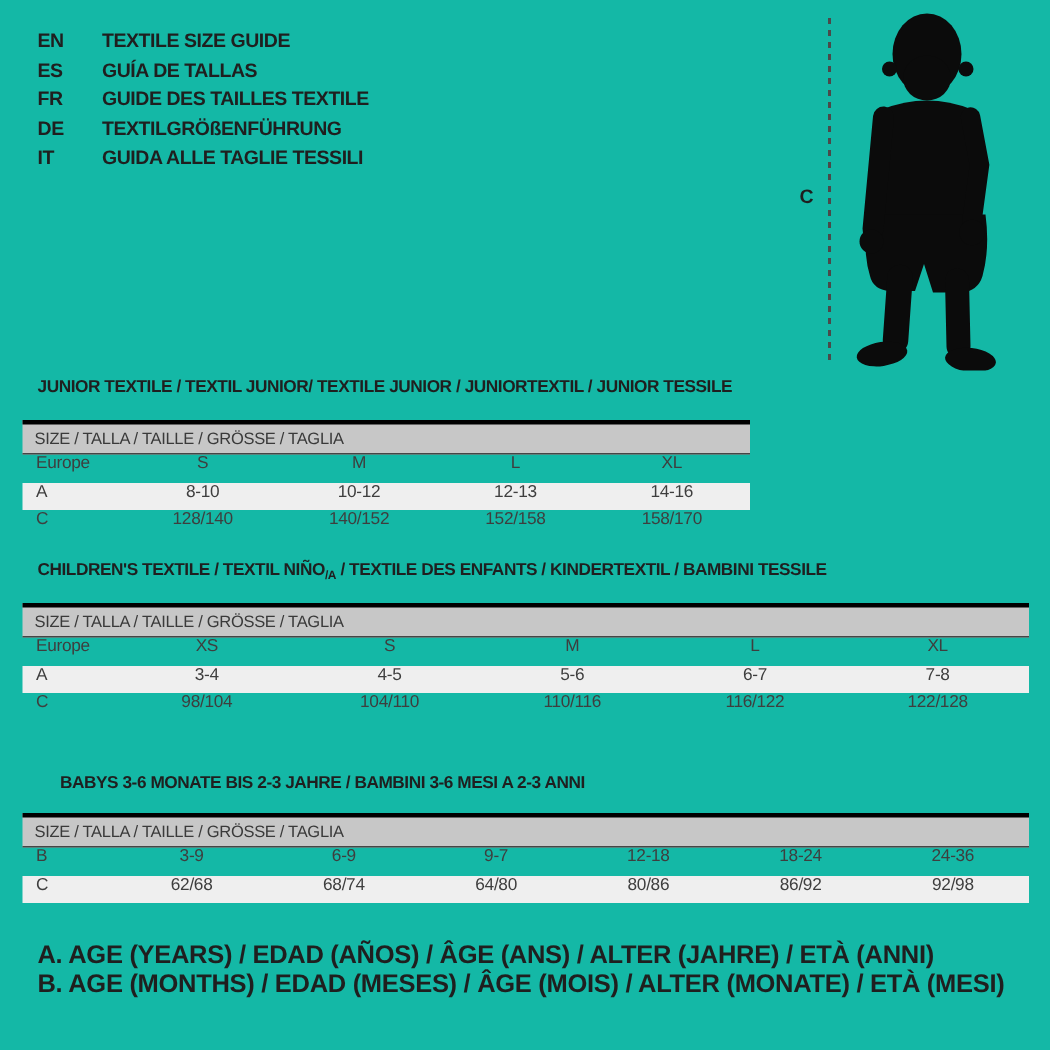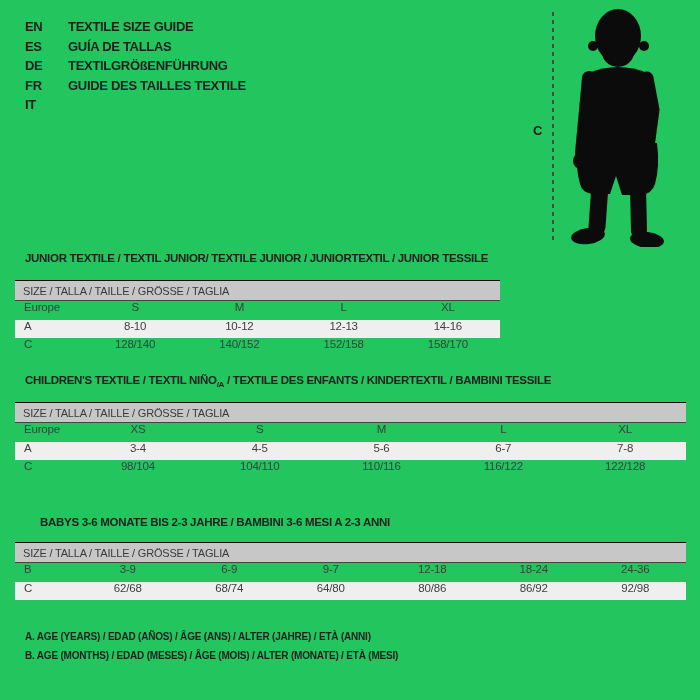--- a/index.html
+++ b/index.html
@@ -1,19 +1,19 @@
 <!DOCTYPE html>
 <html><head>
 <meta charset="utf-8">
 <style>
   html, body { margin: 0; padding: 0; background: #ffffff; }
   .canvas {
     position: relative;
     width: 700px; height: 700px;
-    background: #22c55e;
+    background: #14b8a6;
     font-family: "Liberation Sans", sans-serif;
     color: #2e2e2e;
     overflow: hidden;
   }
   
   .lang-list { position: absolute; left: 25px; top: 17px; }
   .lang-row {
     display: flex; height: 19.5px; align-items: center;
     font-weight: bold; font-size: 13px; letter-spacing: -0.3px; color: #1f1f1f;
   }
@@ -37,35 +37,35 @@
   .sub-small { font-size: 8px; vertical-align: sub; }
   
   .size-table {
     position: absolute; left: 15px;
     font-size: 11.5px; letter-spacing: -0.2px; color: #3e3e3e;
   }
   .t1 { width: 485px; }
   .t-wide { width: 671px; }
   .bar {
     height: 19px; background: #c7c7c7;
-    border-top: 1px solid #000000; border-bottom: 1px solid #454545;
+    border-top: 3px solid #000000; border-bottom: 1px solid #454545;
     display: flex; align-items: center; padding-left: 8px;
     color: #3a3a3a; font-size: 11px;
   }
   .trow { display: flex; height: 18.5px; align-items: flex-start; }
   .trow.striped { background: #efefef; }
   .tlabel { padding-left: 9px; box-sizing: border-box; }
   .t1 .tlabel { width: 68px; }
   .t-wide .tlabel { width: 62px; }
   .tcell { flex: 1; text-align: center; }
   
   .notes { position: absolute; left: 25px; top: 627px; }
   .note-line {
     height: 19px; display: flex; align-items: center;
-    font-weight: bold; font-size: 10px; letter-spacing: -0.2px; color: #1f1f1f;
+    font-weight: bold; font-size: 17px; letter-spacing: -0.2px; color: #1f1f1f;
     white-space: nowrap;
   }
   
   #title-1 { top: 252px; }
   #table-1 { top: 280px; }
   #title-2 { top: 374px; }
   #table-2 { top: 402px; }
   #title-3a { top: 497px; }
   #title-3b { top: 516px; margin-left: 15px; }
   #table-3 { top: 542px; }
@@ -78,29 +78,30 @@
   <div class="lang-list">
     <div class="lang-row">
       <span class="lang-code">EN</span>
       <span>TEXTILE SIZE GUIDE</span>
     </div>
     <div class="lang-row">
       <span class="lang-code">ES</span>
       <span>GUÍA DE TALLAS</span>
     </div>
     <div class="lang-row">
+      <span class="lang-code">FR</span>
+      <span>GUIDE DES TAILLES TEXTILE</span>
+    </div>
+    <div class="lang-row">
       <span class="lang-code">DE</span>
       <span>TEXTILGRÖßENFÜHRUNG</span>
     </div>
     <div class="lang-row">
-      <span class="lang-code">FR</span>
-      <span>GUIDE DES TAILLES TEXTILE</span>
-    </div>
-    <div class="lang-row">
       <span class="lang-code">IT</span>
+      <span>GUIDA ALLE TAGLIE TESSILI</span>
     </div>
   </div>
 
   <div class="dotted-line"></div>
   <div class="height-label">C</div>
   <div class="figure-wrap">
     <svg width="112" height="242" viewBox="0 0 112 242" xmlns="http://www.w3.org/2000/svg">
       <g fill="#0b0b0b" stroke="none">
 
         <ellipse cx="60" cy="31" rx="23" ry="27"></ellipse>

